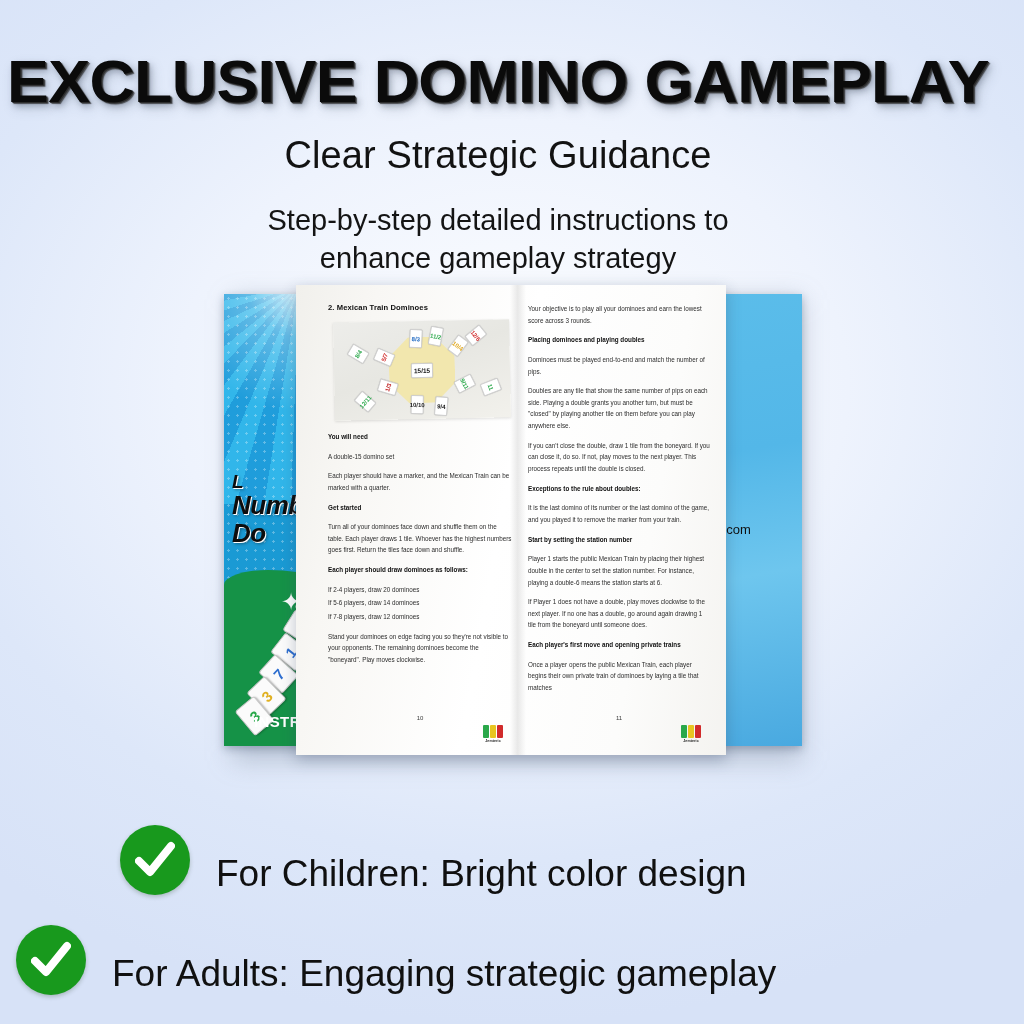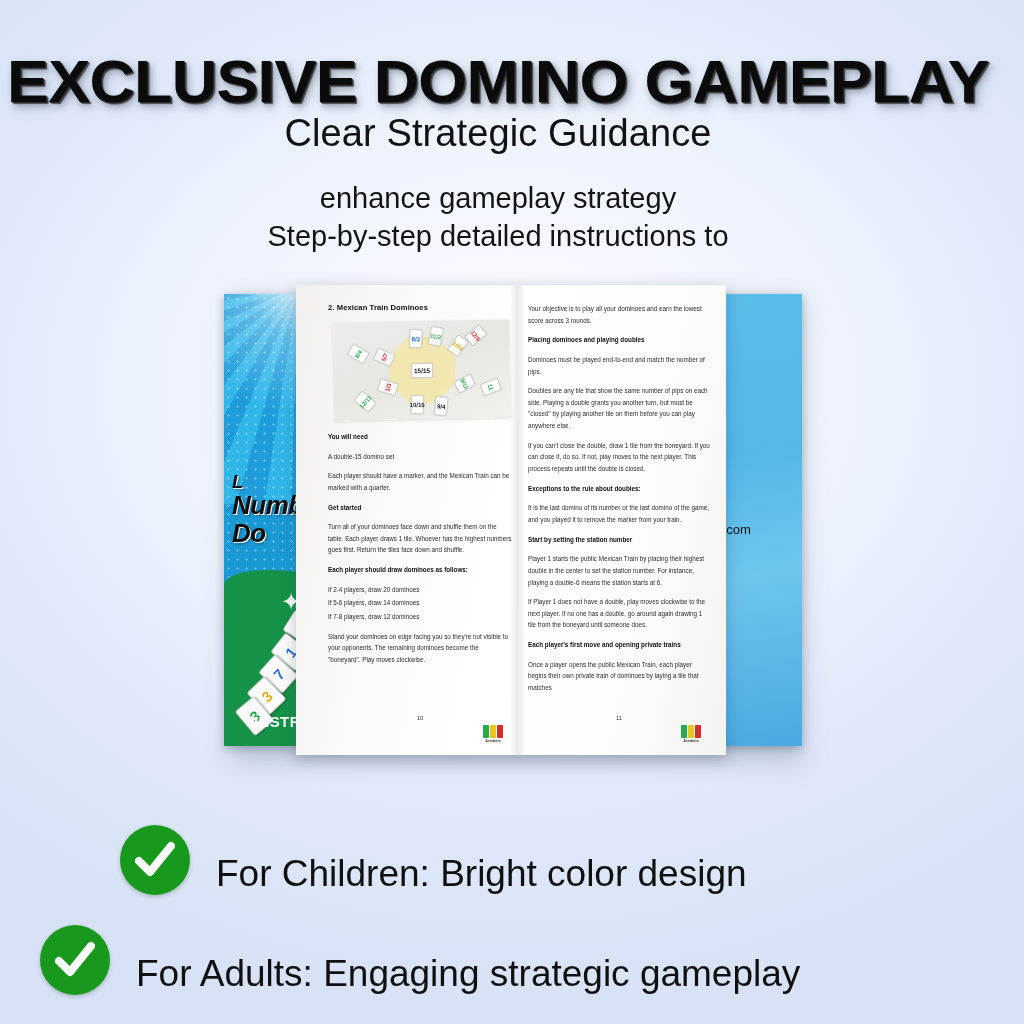--- a/index.html
+++ b/index.html
@@ -26,20 +26,21 @@
     transform:scaleX(1.06);
     text-shadow:
       1px 1px 0 #2c2c2c,
       2px 2px 1px rgba(40,40,40,.75),
       3px 4px 6px rgba(60,70,90,.40),
       4px 6px 12px rgba(70,80,100,.22);
     white-space:nowrap;
   }
 
   .subhead {
+    margin-top:22px;
     font-size:38px;
     font-weight:normal;
     color:#121212;
     letter-spacing:.1px;
   }
 
   .desc {
     margin-top:24px;
     font-size:29px;
     line-height:1.32;
@@ -213,21 +214,21 @@
     width:26px; text-align:center;
   }
   .brand .tiles { display:flex; gap:1px; justify-content:center; height:13px; }
   .brand .tiles i { width:6px; height:13px; border-radius:1px; display:block; }
   .brand .wm { font-size:3.6px; font-weight:bold; color:#1b1b1b; margin-top:1px; letter-spacing:.1px; }
 
   
   .benefits { position:absolute; left:0; top:795px; width:1024px; }
   .benefit { display:flex; align-items:flex-end; height:100px; }
   .benefit.b1 { padding-left:120px; }
-  .benefit.b2 { padding-left:40px; }
+  .benefit.b2 { padding-left:16px; }
   .check {
     width:70px; height:70px; flex:none;
     border-radius:50%;
     background:#18991d;
     position:relative;
     box-shadow:0 2px 4px rgba(30,60,30,.25);
   }
   .check svg { position:absolute; left:15px; top:16px; }
   .benefit .txt {
     margin-left:26px;
@@ -236,22 +237,22 @@
     white-space:nowrap;
   }
 </style>
 </head>
 <body>
 
 <div class="header">
   <div class="headline">EXCLUSIVE DOMINO GAMEPLAY</div>
   <div class="subhead">Clear Strategic Guidance</div>
   <div class="desc">
+    <div>Step-by-step detailed instructions to</div>
     <div>enhance gameplay strategy</div>
-    <div>Step-by-step detailed instructions to</div>
   </div>
 </div>
 
 <div class="booklet">
   <div class="booklet-shadow"></div>
 
   <div class="cover-left">
     <div class="cover-rays"></div>
     <div class="cover-dots"></div>
     <div class="cover-green"></div>

